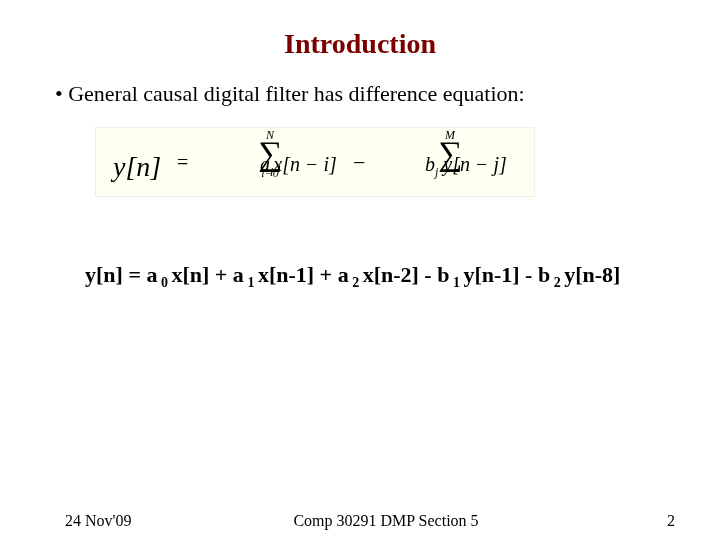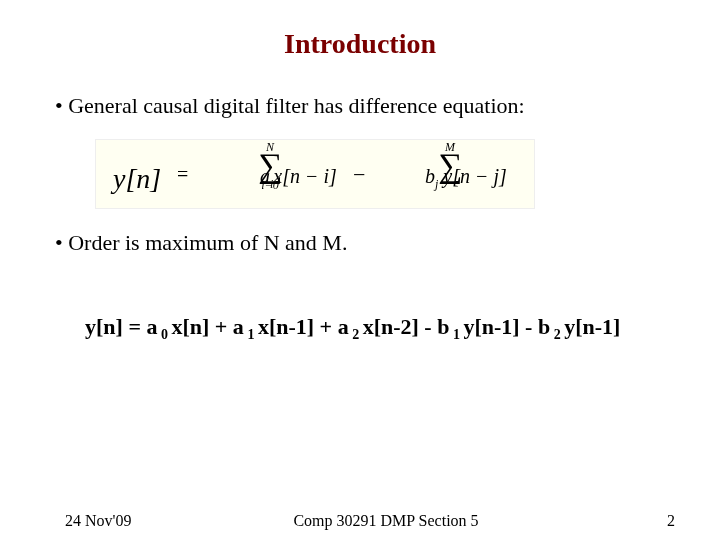--- a/index.html
+++ b/index.html
@@ -31,21 +31,21 @@
   }
   .body {
     position: absolute;
     top: 80px;
     left: 55px;
     right: 40px;
     font-size: 22px;
     line-height: 1.3;
   }
   .bullet {
-    margin: 12px 0;
+    margin: 0 0;
   }
   .eq-img {
     margin: 18px 0 20px 40px;
     width: 440px;
     height: 70px;
     background: #fffff2;
     position: relative;
     box-shadow: inset 0 0 0 1px #eee;
   }
   .eq-img .lhs {
@@ -171,26 +171,25 @@
       <span class="minus">−</span>
       <div class="sum2">
         <div class="sig-top">M</div>
         <div class="sig">∑</div>
         <span class="term">
           <span>b</span><span class="subsc">j</span><span> y[n − j]</span>
         </span>
       </div>
     </div>
 
-    <div class="bullet">• Order is maximum of N and M.</div>
 
     <div class="gap2"></div>
 
 
-    <div class="second-eq" id="eq2"><span>y[n]  =  a</span><span class="sub"> 0 </span><span>x[n]  +  a</span><span class="sub"> 1 </span><span>x[n-1]  +  a</span><span class="sub"> 2 </span><span>x[n-2]   -  b</span><span class="sub"> 1 </span><span>y[n-1]   -  b</span><span class="sub"> 2 </span><span>y[n-1]</span></div>
+    <div class="second-eq" id="eq2"><span>y[n]  =  a</span><span class="sub"> 0 </span><span>x[n]  +  a</span><span class="sub"> 1 </span><span>x[n-1]  +  a</span><span class="sub"> 2 </span><span>x[n-2]   -  b</span><span class="sub"> 1 </span><span>y[n-1]   -  b</span><span class="sub"> 2 </span><span>y[n-8]</span></div>
 
   </div>
 
   <div class="footer">
     <span class="date">24 Nov'09</span>
     <span class="course">Comp 30291 DMP Section 5</span>
     <span class="page">2</span>
   </div>
 
 </div>

